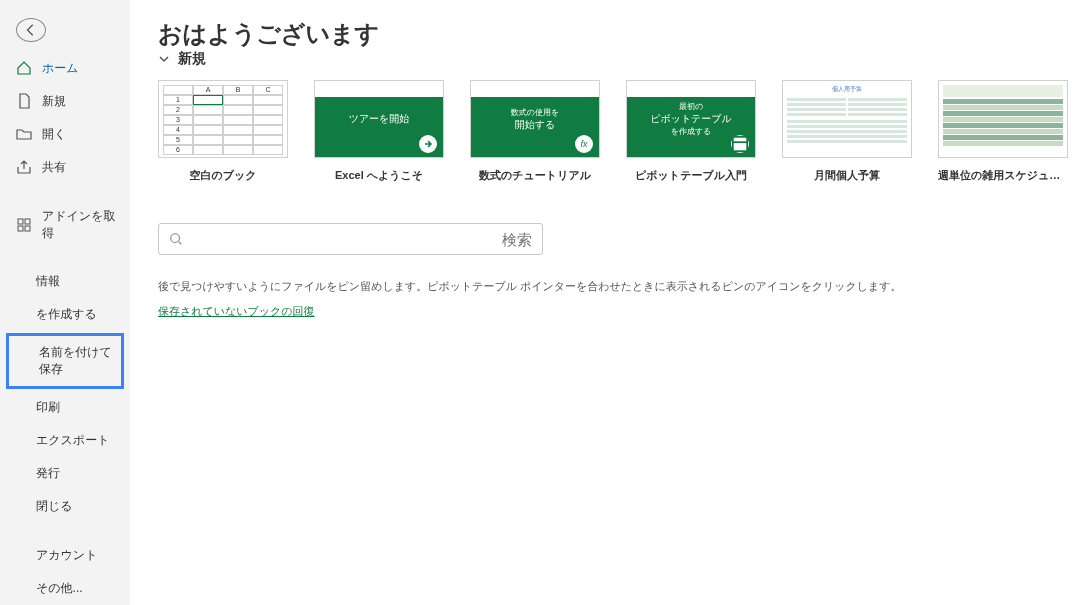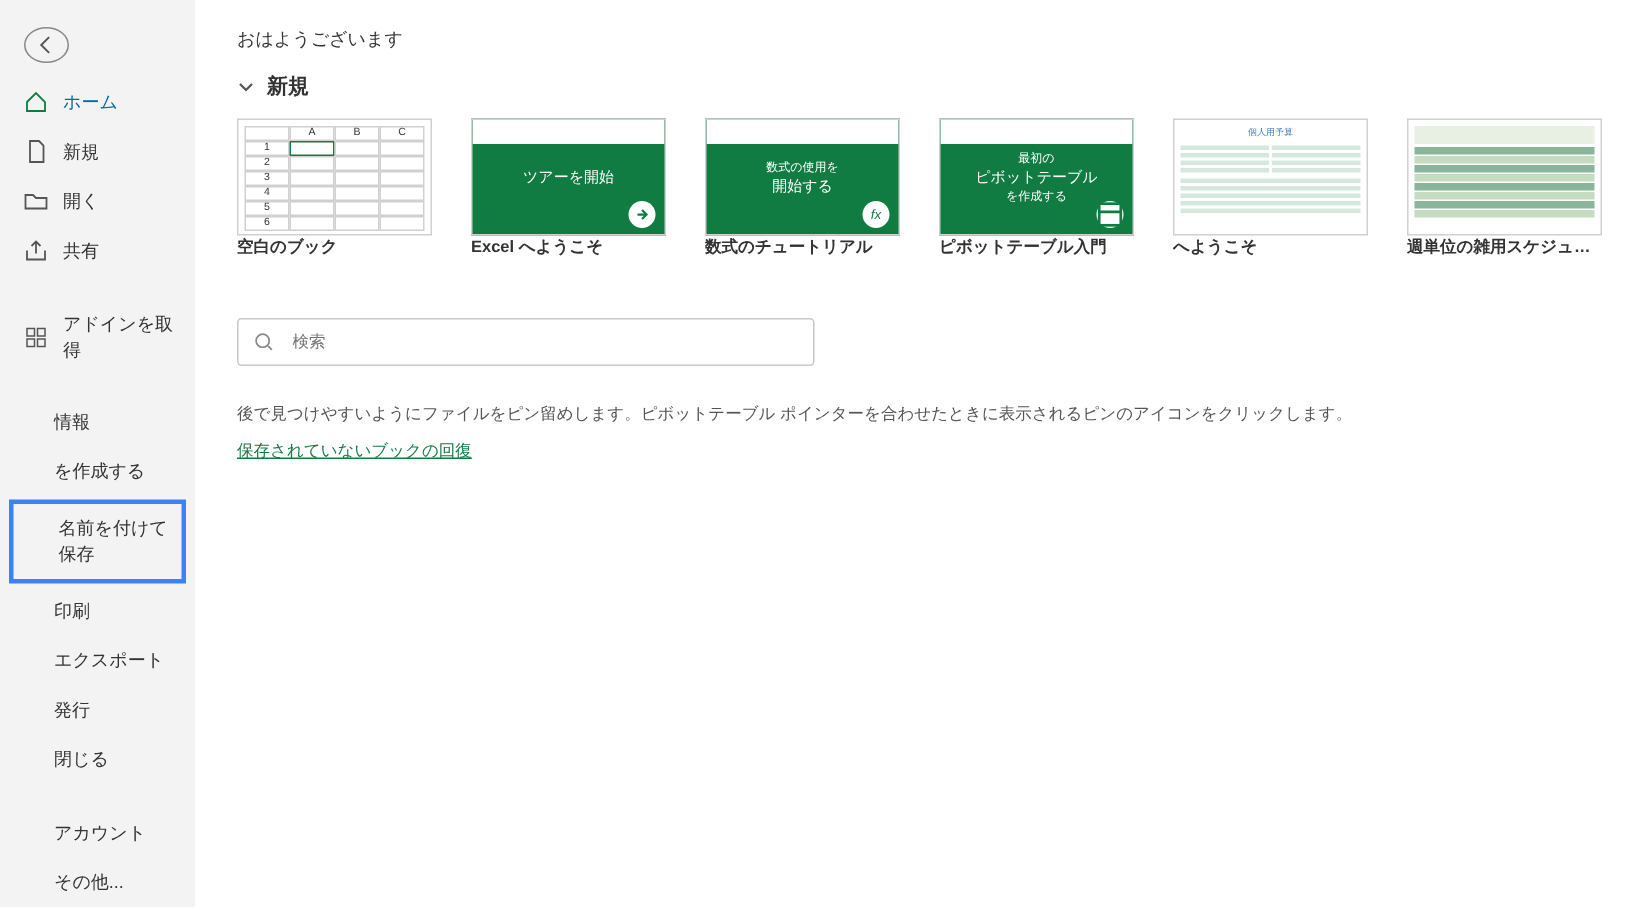--- a/index.html
+++ b/index.html
@@ -9,41 +9,41 @@
 .back-btn svg { width: 14px; height: 14px; }
 .nav-item { display: flex; align-items: center; padding: 8px 8px 8px 16px; cursor: pointer; color: #333; }
 .nav-item .icon { width: 16px; height: 16px; margin-right: 10px; flex-shrink: 0; }
 .nav-item.active { color: #0369a1; }
 .nav-item.text-only { padding-left: 36px; }
 .nav-spacer { height: 20px; }
 .nav-fill { flex: 1; }
 .highlight-box { border: 3px solid #3b82f6; margin: 2px 6px; }
 .highlight-box .nav-item { padding-left: 30px; }
 .main { flex: 1; padding: 18px 28px; overflow: hidden; }
-.greeting { font-size: 12px; font-weight: 400; margin-bottom: 14px; }
+.greeting { font-size: 24px; font-weight: 700; }
 .section-head { display: flex; align-items: center; gap: 8px; font-size: 14px; font-weight: 600; margin-bottom: 12px; cursor: pointer; }
 .chevron { width: 12px; height: 12px; }
 .templates { display: flex; gap: 26px; margin-bottom: 40px; }
 .template-card { width: 130px; display: flex; flex-direction: column; align-items: center; cursor: pointer; }
 .thumb { width: 130px; height: 78px; border: 1px solid #d0d0d0; background: #fff; overflow: hidden; position: relative; }
 .thumb-blank { background: #fff; }
 .thumb-blank .grid { position: absolute; inset: 4px; }
 .thumb-blank .row { display: flex; }
 .thumb-blank .cell { border: 1px solid #d0d0d0; width: 30px; height: 10px; font-size: 7px; text-align: center; }
 .thumb-green { background: #107c41; color: #fff; display: flex; flex-direction: column; align-items: center; justify-content: center; font-size: 10px; position: relative; }
 .thumb-green .top-strip { position: absolute; top:0; left:0; right:0; height:16px; background:#fff; }
 .thumb-green .badge { position: absolute; bottom: 4px; right: 6px; width: 18px; height: 18px; border-radius: 50%; background: #fff; color: #107c41; display: flex; align-items: center; justify-content: center; font-size: 10px; }
 .thumb-green .arrow svg { width:12px; height:12px; }
 .thumb-budget, .thumb-schedule { background:#fff; padding:4px; }
 .thumb-budget .bar, .thumb-schedule .bar { height:3px; background:#d6e8de; margin:2px 0; }
 .thumb-schedule .bar2 { height:5px; background:#8ab59b; margin:1px 0; }
-.template-label { font-size: 11px; margin-top: 0; font-weight: 600; white-space: nowrap; overflow: hidden; text-overflow: ellipsis; width: 130px; }
+.template-label { font-size: 11px; margin-top: 10px; text-align: center; font-weight: 600; white-space: nowrap; overflow: hidden; text-overflow: ellipsis; width: 130px; }
 .search-box { width: 385px; height: 32px; border: 1px solid #c8c8c8; border-radius: 3px; display: flex; align-items: center; padding: 0 10px; margin-bottom: 24px; }
 .search-box svg { width: 14px; height: 14px; margin-right: 12px; }
-.search-box input { border: none; outline: none; flex:1; font-size: 11px; color:#0f172a; background: transparent; }
+.search-box input { border: none; outline: none; flex:1; font-size: 15px; color:#0f172a; background: transparent; text-align: right; }
 .tabs { display: flex; gap: 22px; align-items: center; margin-bottom: 16px; font-size: 12px; }
 .tab { cursor: pointer; padding: 3px 1px; }
 .tab.selected { border: 1.5px solid #333; padding: 3px 8px; font-weight: 600; }
 .hint-text { font-size: 11px; color: #555; margin-bottom: 10px; }
 .recover-link { font-size: 11px; color: #107c41; text-decoration: underline; cursor: pointer; }
 </style>
 </head>
 <body>
 
 <div class="sidebar">
@@ -244,21 +244,21 @@
               <div class="bar"></div>
               <div class="bar"></div>
             </div>
           </div>
         <div class="bar"></div>
           <div class="bar"></div>
           <div class="bar"></div>
           <div class="bar"></div>
           <div class="bar"></div>
       </div>
-      <div class="template-label">へようこそ</div>
+      <div class="template-label">月間個人予算</div>
     </div>
 
     <div class="template-card">
       <div class="thumb thumb-schedule">
         <div style="height:12px;background:#e8f0e4;margin-bottom:2px"></div>
         <div class="bar2"></div>
           <div class="bar2" style="background:#c5dcc0"></div>
           <div class="bar2"></div>
           <div class="bar2" style="background:#c5dcc0"></div>
           <div class="bar2"></div>

